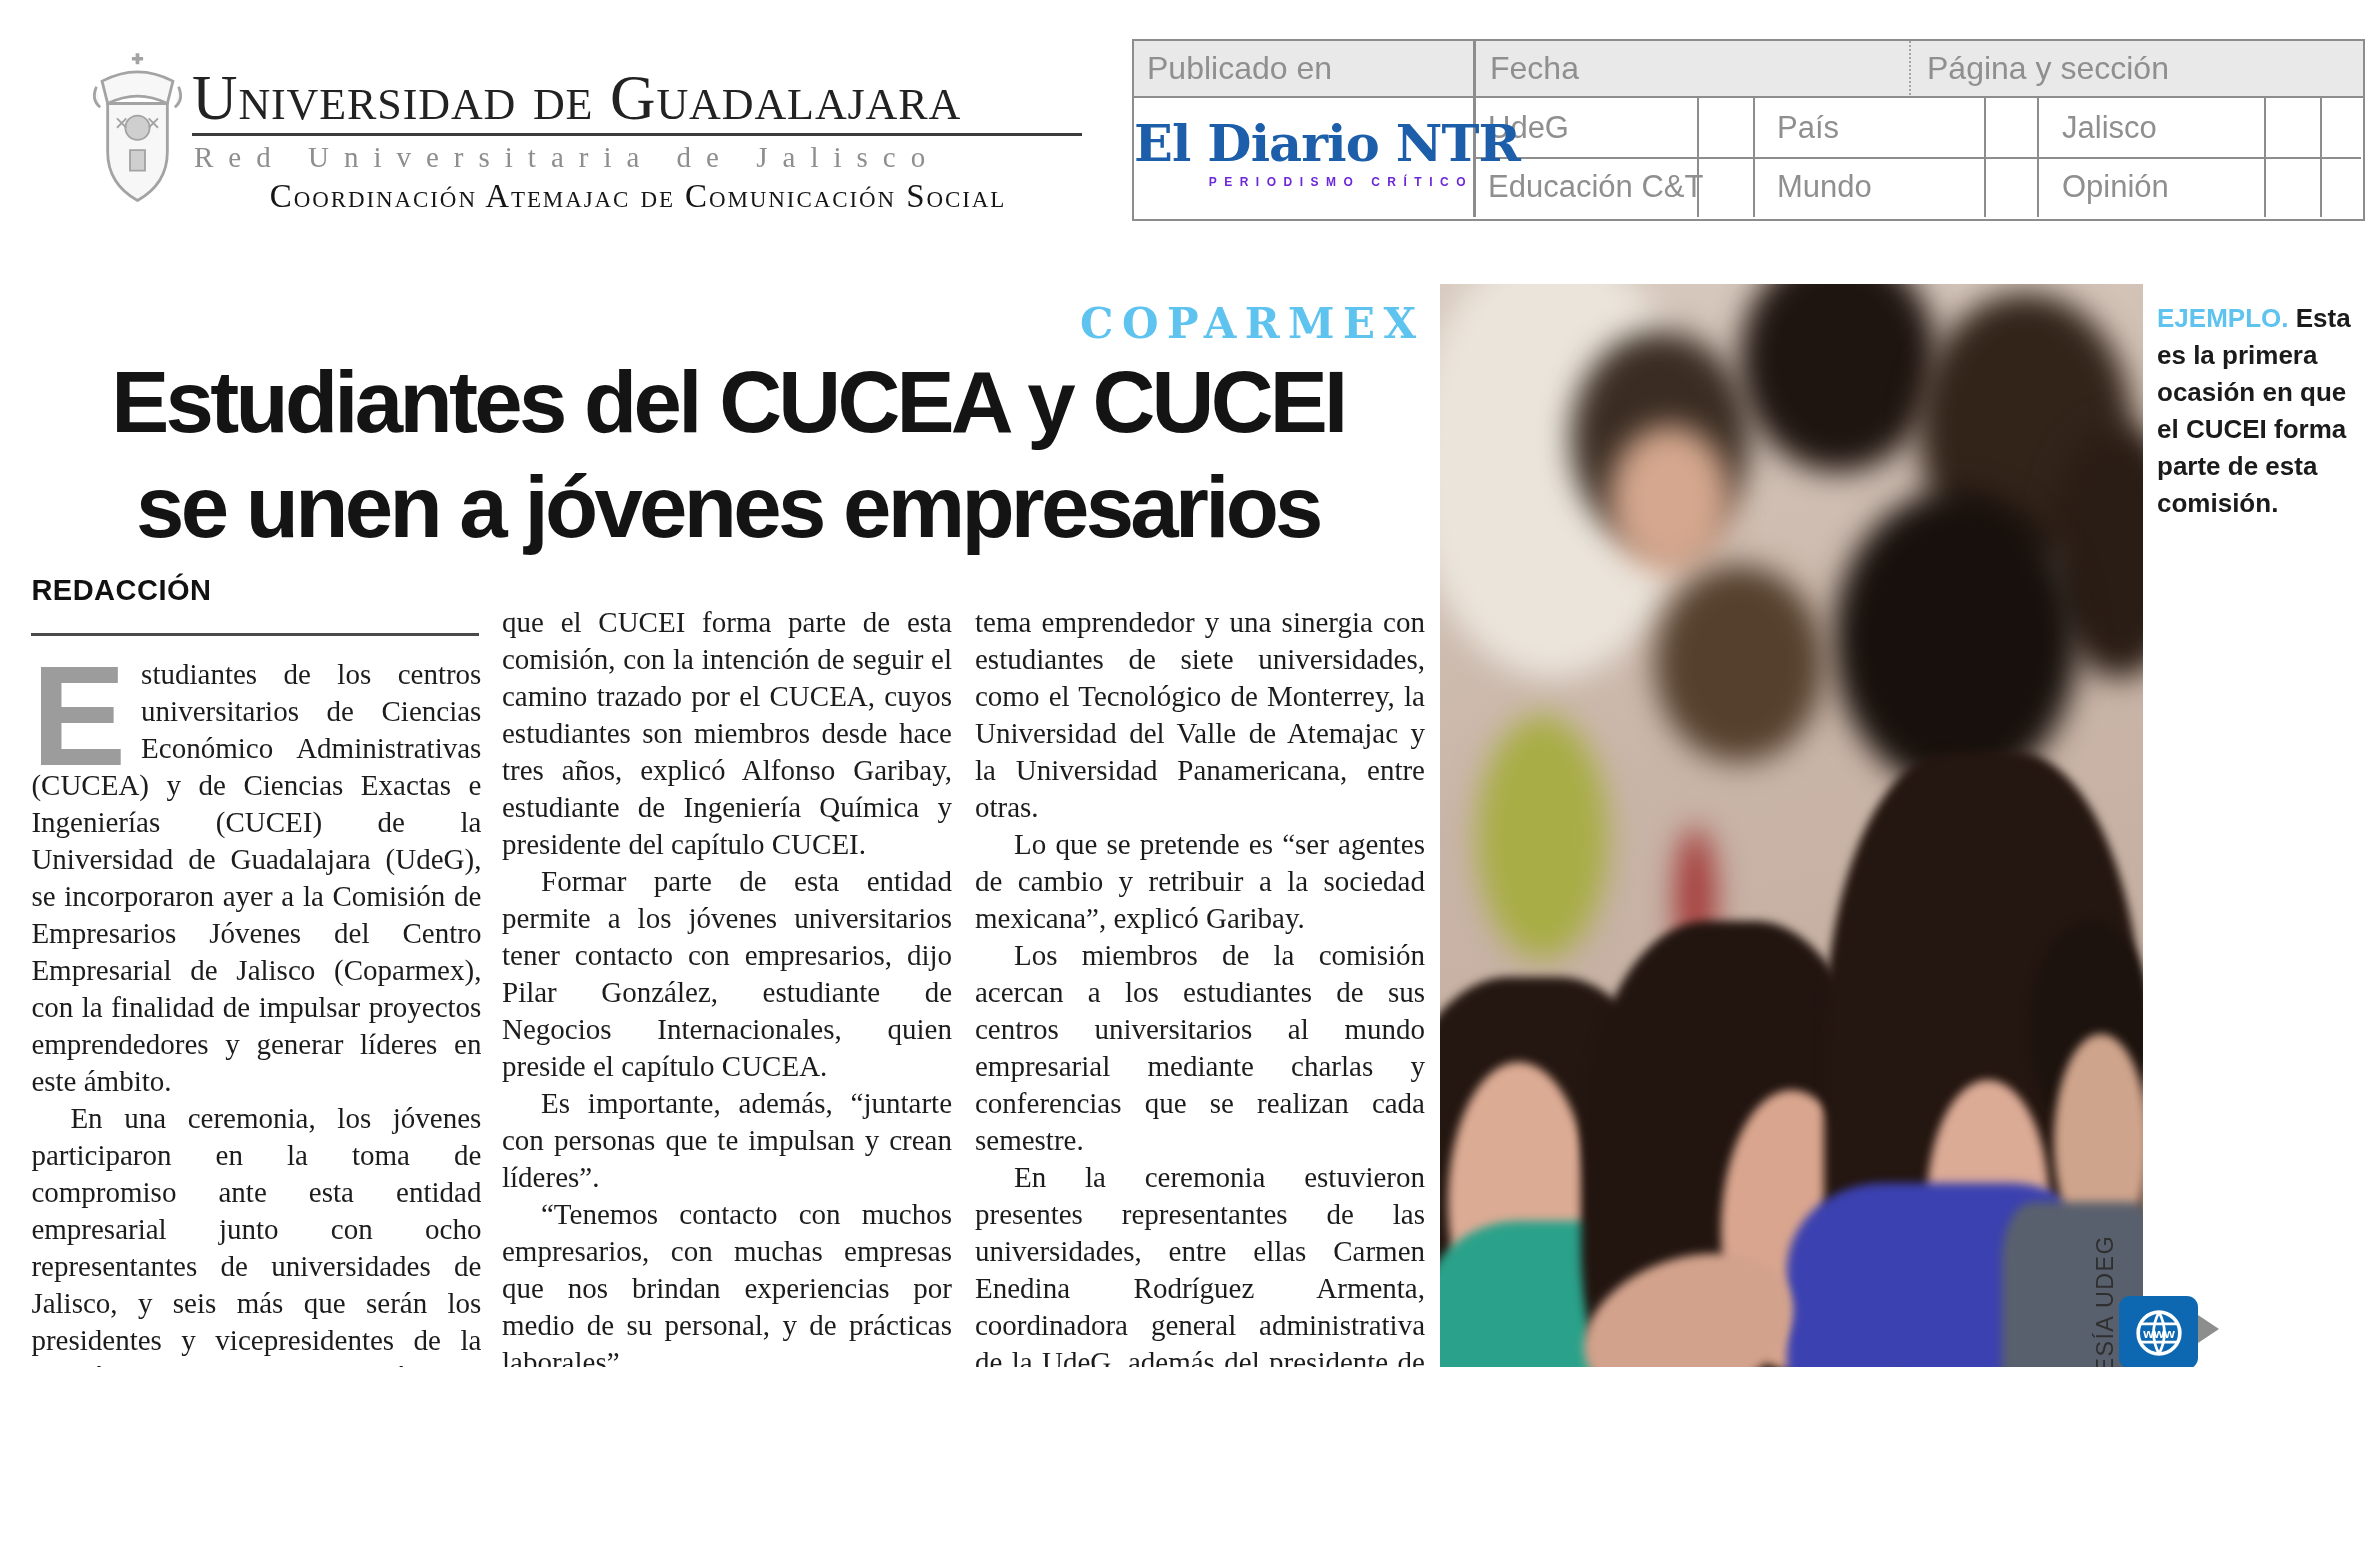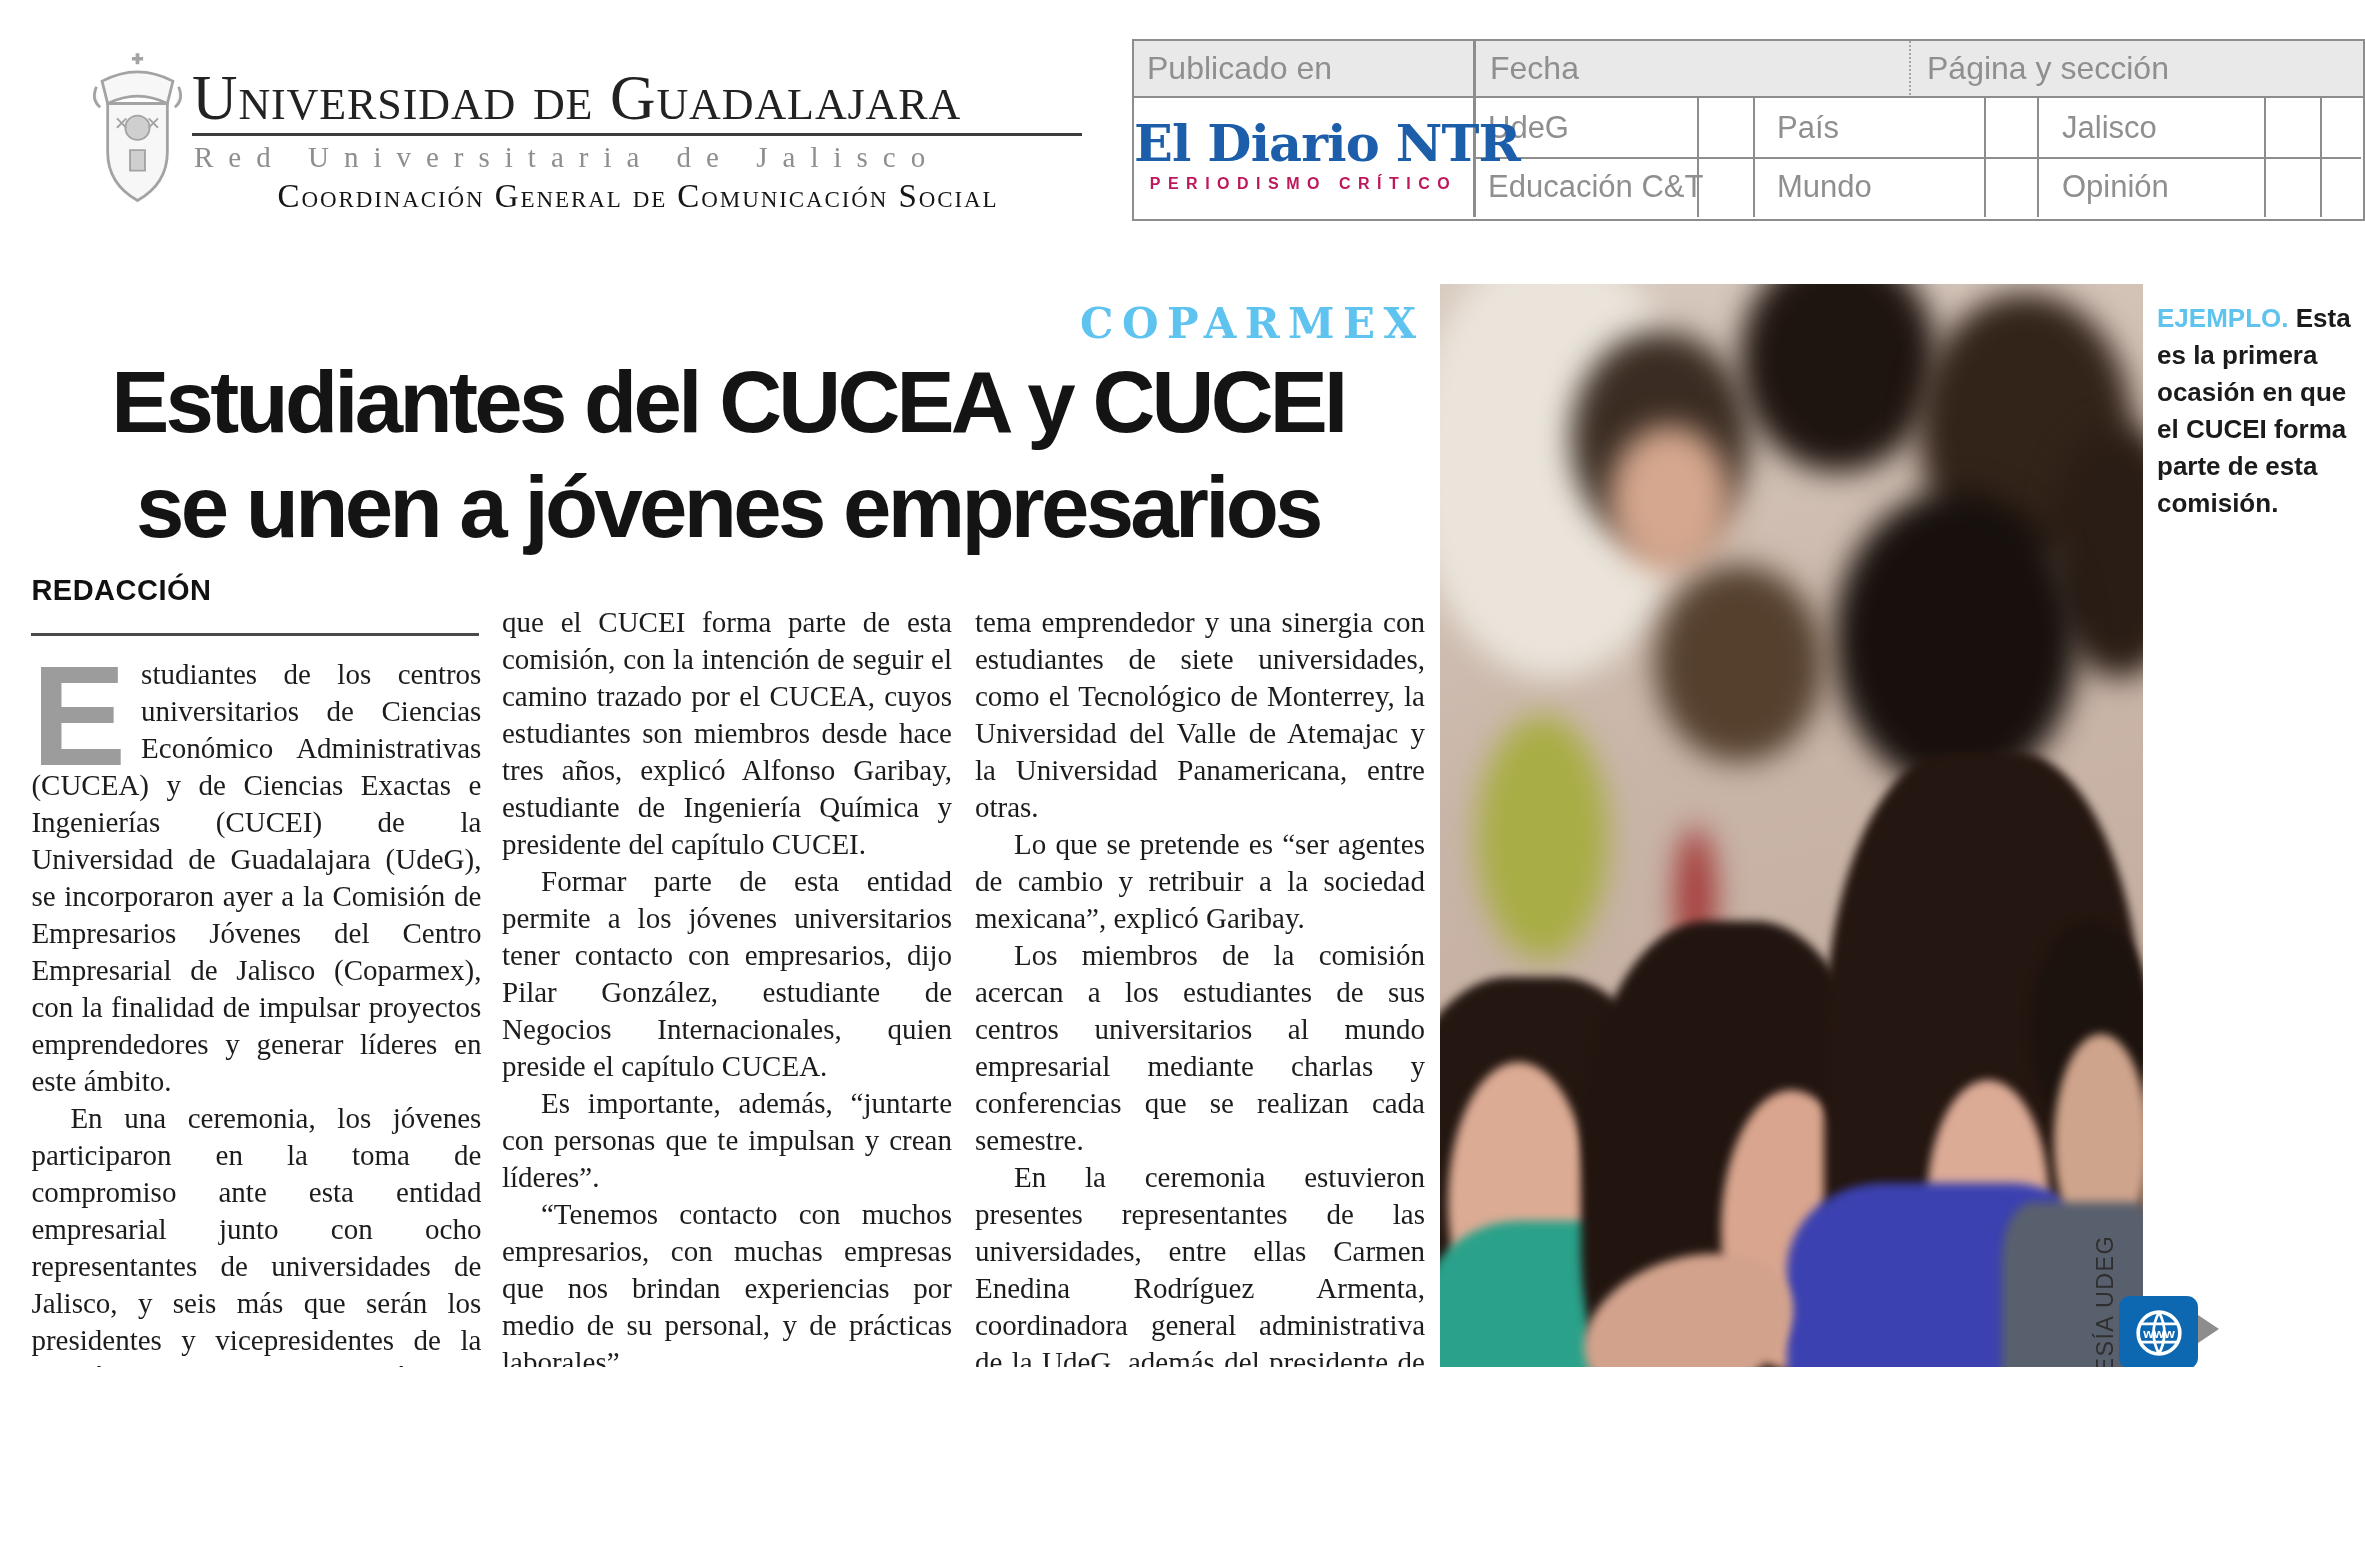--- a/index.html
+++ b/index.html
@@ -24,22 +24,22 @@
   .pt-hcell{position:absolute;top:0;height:54px;line-height:54px;
             font-family:"Liberation Sans",sans-serif;font-size:32px;color:#8f8f8f;}
   .pt-vline{position:absolute;background:#8d8d8d;width:2.8px;}
   .pt-dotline{position:absolute;border-left:2.8px dotted #a5a5a5;width:0;}
   .pt-hline{position:absolute;background:#8d8d8d;height:1.9px;}
   .pt-label{position:absolute;font-family:"Liberation Sans",sans-serif;font-size:31px;color:#8f8f8f;
             height:60px;line-height:60px;}
   .outlet{position:absolute;left:0;top:57px;width:339px;height:119px;text-align:center;}
   .outlet-name{margin-top:15px;font-family:"DejaVu Serif",serif;font-weight:700;font-size:51px;
                color:#1c5ea9;letter-spacing:-0.9px;white-space:nowrap;}
-  .outlet-tag{margin-top:1.9px;font-family:"Liberation Sans",sans-serif;font-weight:700;font-size:16px;
-              color:#be185d;letter-spacing:7.5px;white-space:nowrap;}
+  .outlet-tag{margin-top:1.9px;font-family:"Liberation Sans",sans-serif;font-weight:700;font-size:12px;
+              color:#6d28d9;letter-spacing:7.5px;white-space:nowrap;text-align:right;}
 
   
   .kicker{left:23.4px;top:299px;width:1393px;text-align:right;font-family:"DejaVu Serif",serif;
           font-weight:700;font-size:42px;letter-spacing:8.4px;color:#5fc3ef;}
   .headline{left:23.4px;width:1393px;text-align:center;font-family:"Liberation Sans",sans-serif;
             font-weight:700;font-size:87px;letter-spacing:-3.7px;color:#141414;white-space:nowrap;}
   .hl1{top:352px;} .hl2{top:457px;}
   .byline{left:23.4px;top:574px;font-family:"Liberation Sans",sans-serif;font-weight:700;
           font-size:29px;color:#111;letter-spacing:0.5px;}
   .byline-rule{left:23.4px;top:633px;width:448px;height:2.8px;background:#4a4a4a;}
@@ -95,21 +95,21 @@
       <g stroke="#a3a3a3" stroke-width="2" fill="#cfcfcf">
         <circle cx="52" cy="84" r="13"></circle>
         <path d="M30 74 l10 10 M40 74 l-10 10 M64 74 l10 10 M74 74 l-10 10"></path>
         <path d="M44 108 h16 v22 h-16 Z"></path>
       </g>
     </svg>
   </div>
   <div class="abs univ-title">Universidad de Guadalajara</div>
   <div class="abs title-rule"></div>
   <div class="abs univ-sub1">Red Universitaria de Jalisco</div>
-  <div class="abs univ-sub2">Coordinación General de Comunicación Social</div>
+  <div class="abs univ-sub2">Coordinación Atemajac de Comunicación Social</div>
 
   <div class="abs pubtable">
     <div class="pt-head"></div>
     <div class="pt-hcell" style="left:13px;">Publicado en</div>
     <div class="pt-hcell" style="left:356px;">Fecha</div>
     <div class="pt-hcell" style="left:793px;">Página y sección</div>
     <div class="pt-dotline" style="left:775px;top:0;height:54px;"></div>
 
     <div class="pt-vline" style="left:339px;top:0;height:176px;"></div>
     <div class="pt-hline" style="left:339px;top:116px;width:888px;"></div>

